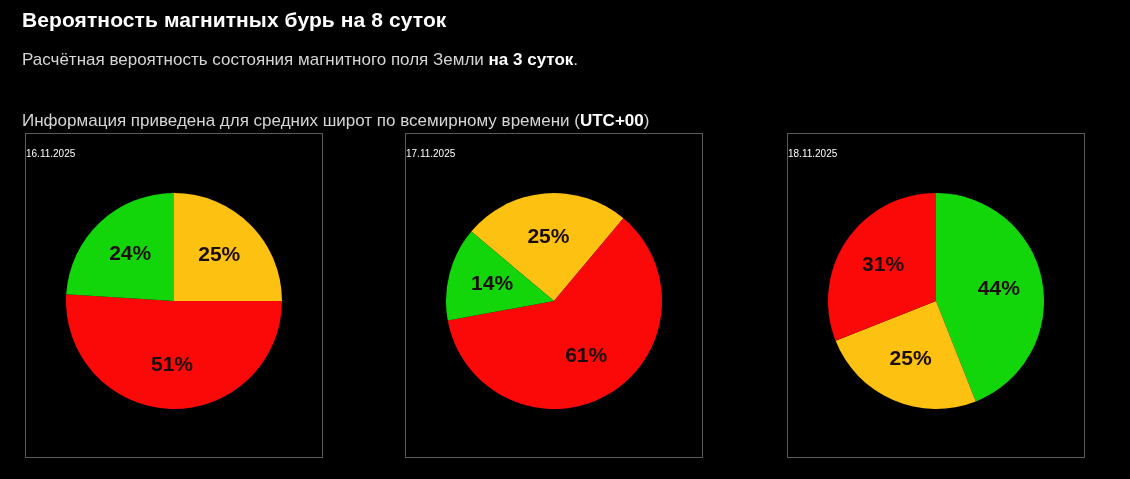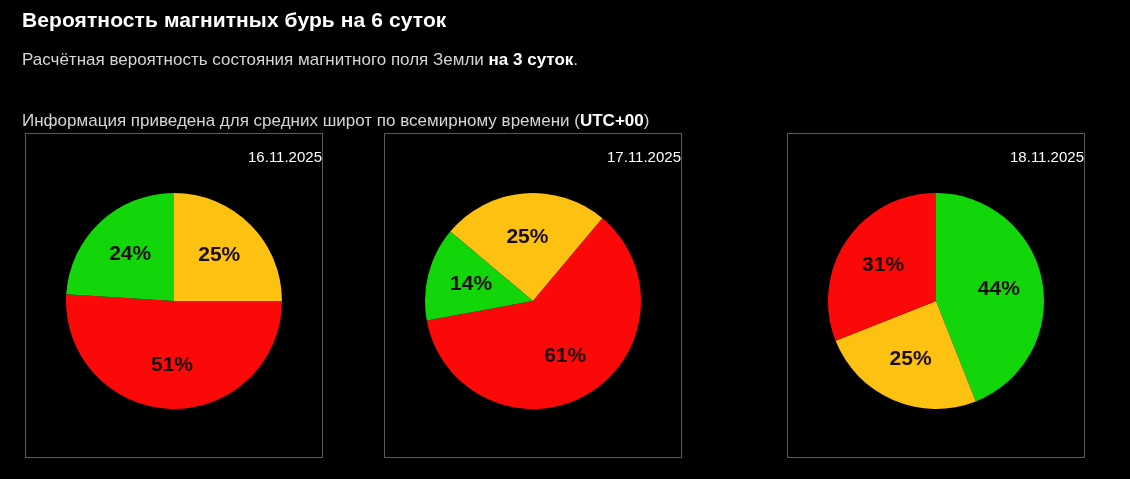--- a/index.html
+++ b/index.html
@@ -62,30 +62,30 @@
   .chart-card {
     position: absolute;
     top: 0;
     width: 298px;
     height: 325px;
     background: #000000;
     border: 1px solid #5a5a5a;
     box-sizing: border-box;
   }
   .chart-card.card-0 { left: 25px; }
-  .chart-card.card-1 { left: 384px; }
+  .chart-card.card-1 { left: 405px; }
   .chart-card.card-2 { left: 787px; }
 
   .chart-date {
     position: absolute;
     left: 0;
     top: 14px;
     width: 100%;
-    text-align: right;
-    font-size: 15px;
+    text-align: left;
+    font-size: 10px;
     font-weight: normal;
     color: #ffffff;
   }
 
   .pie-wrap {
     position: absolute;
     left: 50%;
     top: 57px;
     width: 220px;
     height: 220px;
@@ -105,21 +105,21 @@
     fill: #1a0d08;
     text-anchor: middle;
     dominant-baseline: middle;
   }
 </style>
 </head>
 <body>
 
 <div class="page">
 
-  <div class="page-title">Вероятность магнитных бурь на 6 суток</div>
+  <div class="page-title">Вероятность магнитных бурь на 8 суток</div>
 
   <div class="subtitle-line subtitle-1">
     <span>Расчётная вероятность состояния магнитного поля Земли </span><b>на 3 суток</b><span>.</span>
   </div>
 
   <div class="subtitle-line subtitle-2">
     <span>Информация приведена для средних широт по всемирному времени (</span><b>UTC+00</b><span>)</span>
   </div>
 
   <div class="charts-row">

